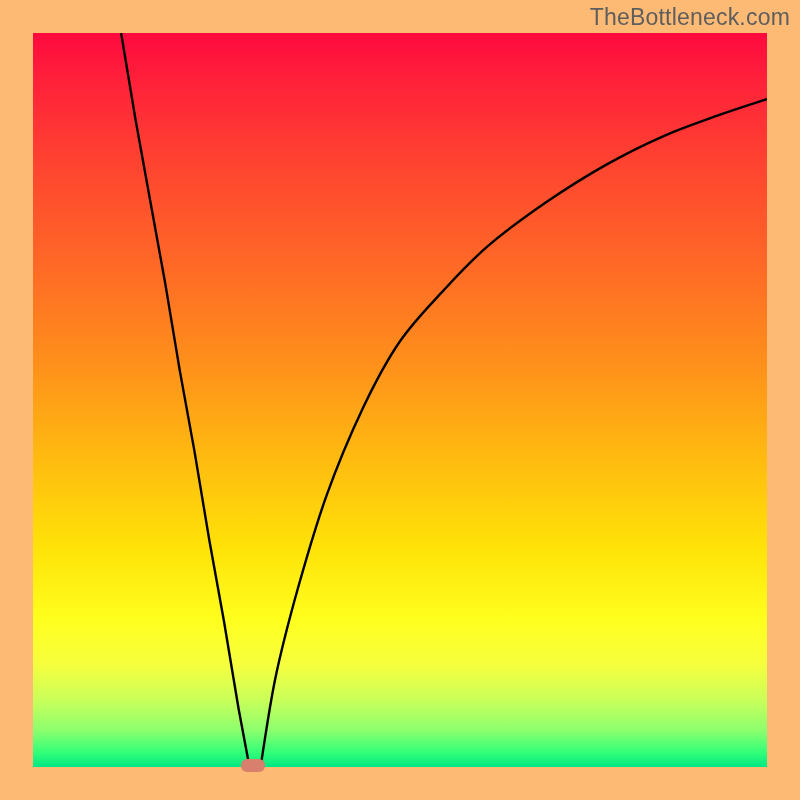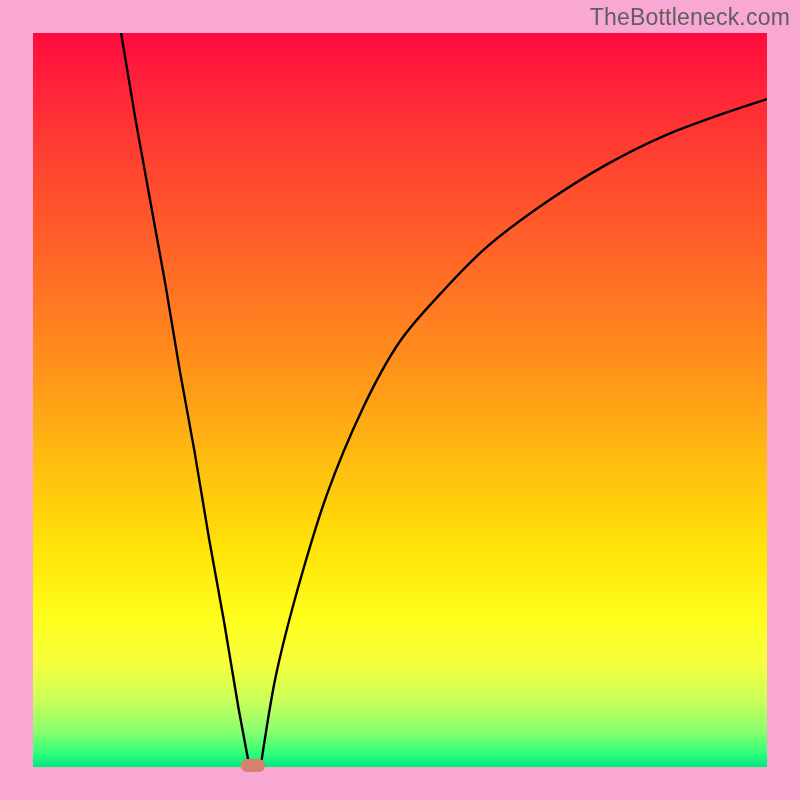--- a/index.html
+++ b/index.html
@@ -10,21 +10,21 @@
     background: #000;
     overflow: hidden;
     font-family: Arial, Helvetica, sans-serif;
   }
   .frame {
     position: absolute;
     left: 0;
     top: 0;
     width: 800px;
     height: 800px;
-    background: #f9a8d4;
+    background: #fdba74;
   }
   .plot-area {
     position: absolute;
     left: 33px;
     top: 33px;
     width: 734px;
     height: 734px;
     
     background: linear-gradient(
       to bottom,

